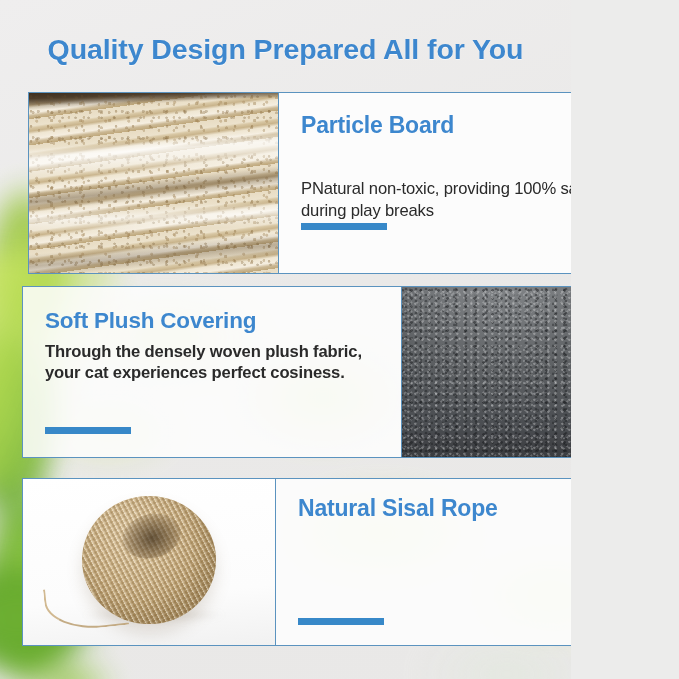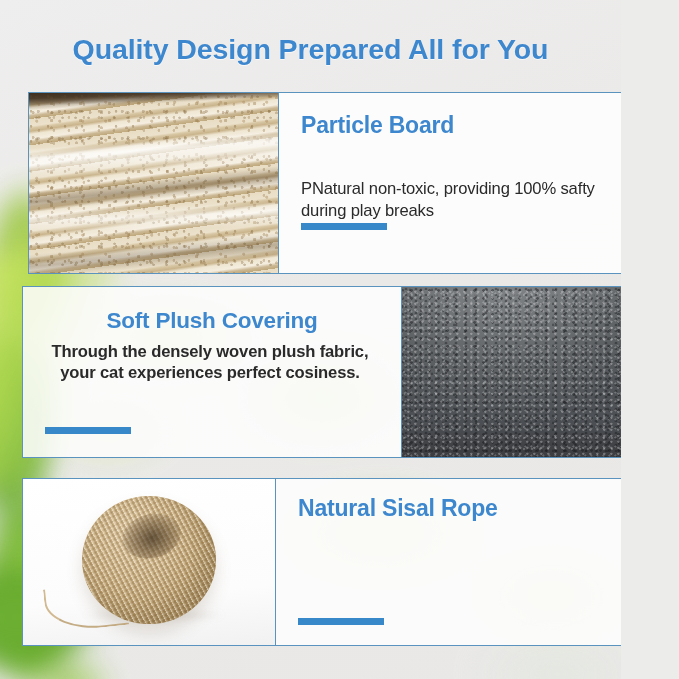--- a/index.html
+++ b/index.html
@@ -14,21 +14,21 @@
   body {
     font-family: "Liberation Sans", sans-serif;
     background: #ececeb;
     position: relative;
   }
 
   
   #page {
     position: absolute;
     inset: 0;
-    width: 621px;
+    width: 571px;
     height: 679px;
     overflow: hidden;
     background:
       linear-gradient(160deg, #efeeee 0%, #eae9e8 45%, #e9e8e7 100%);
   }
 
   .foliage {
     position: absolute;
     pointer-events: none;
     filter: blur(13px);
@@ -121,21 +121,21 @@
   .card-1 .media { width: 250px; border-right: 1.5px solid #5b93bf; }
   .card-2 .media { width: 255px; border-left: 1.5px solid #5b93bf; order: 2; }
   .card-3 .media { width: 253px; border-right: 1.5px solid #5b93bf; }
 
   .body {
     flex: 1 1 auto;
     position: relative;
     padding: 20px 22px 0 22px;
     background: rgba(252,252,252,.62);
   }
-  .card-2 .body { padding-top: 22px; background: rgba(252,252,252,.32); text-align: center; }
+  .card-2 .body { padding-top: 22px; background: rgba(252,252,252,.32); }
   .card-3 .body { padding-top: 17px; background: rgba(252,252,252,.40); }
 
   .card-title {
     color: #3d87ce;
     font-size: 23px;
     font-weight: 700;
     letter-spacing: -.2px;
     line-height: 1.1;
     margin-bottom: 7px;
     white-space: nowrap;

